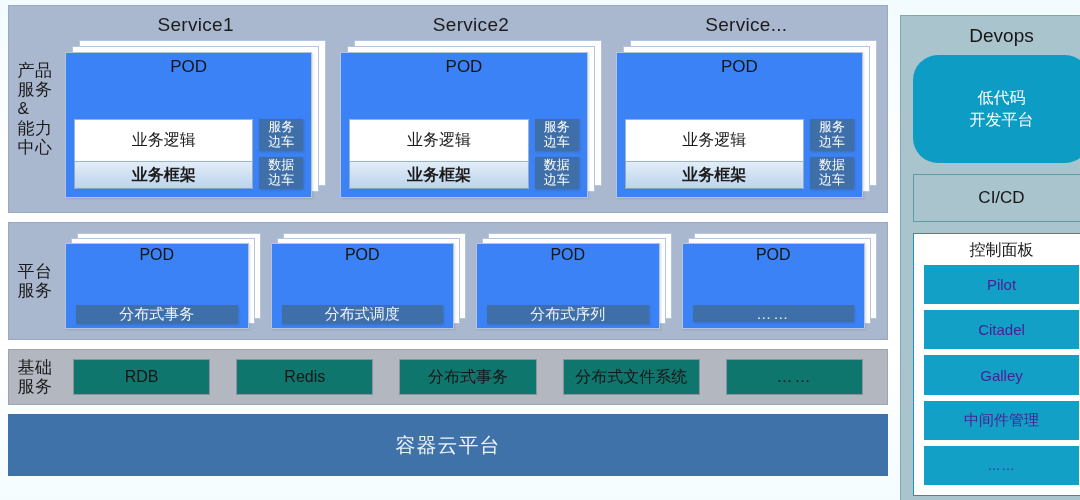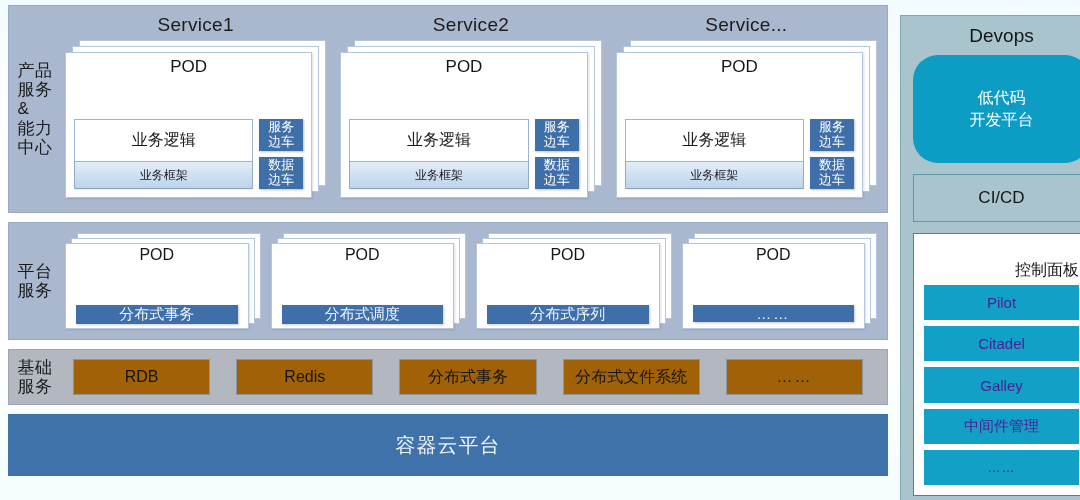--- a/index.html
+++ b/index.html
@@ -67,21 +67,21 @@
   .pod-shadow{
     position:absolute;
     background:#ffffff;
     border:1px solid #b3c6dd;
     box-sizing:border-box;
   }
   .pod-shadow.s1{left:14px;top:0px;right:-14px;bottom:12px;}
   .pod-shadow.s2{left:7px;top:6px;right:-7px;bottom:6px;}
   .pod-card{
     position:absolute;left:0;top:12px;right:0;bottom:0;
-    background:#ffffff;
+    background:#3b82f6;
     border:1px solid #b3c6dd;
     box-sizing:border-box;
     display:flex;flex-direction:column;
     box-shadow:1px 1px 2px rgba(80,90,110,.20);
     gap:39px;
   }
   .pod-title{
     text-align:center;font-size:17px;color:#151515;
     padding:4px 0 3px;
   }
@@ -95,24 +95,25 @@
     background:#ffffff;
   }
   .biz-logic{
     flex:1;display:flex;align-items:center;justify-content:center;
     font-size:16px;color:#1a1a1a;
     background:#ffffff;
   }
   .biz-frame{
     height:26px;
     display:flex;align-items:center;justify-content:center;
-    font-size:12px;color:#1a1a1a;
+    font-size:16px;color:#1a1a1a;
     background:linear-gradient(180deg,#e3edf8 0%,#cfe0f2 50%,#bcd4ec 100%);
     border-top:1px solid #9bb4d2;
     box-shadow:0 1px 2px rgba(70,90,115,.30);
+    font-weight:bold;
   }
   .sidecars{
     flex:0 0 44px;display:flex;flex-direction:column;gap:6px;
   }
   .sidecar{
     flex:1;
     background:#3f6fa8;
     color:#ffffff;
     font-size:13px;line-height:1.15;
     display:flex;align-items:center;justify-content:center;
@@ -147,21 +148,21 @@
   
   .band3{
     height:56px;margin-top:9px;
     background:#b3b8c0;
     border:1px solid #a0a5ae;
   }
   .band3 .band-label{font-size:17px;}
   .band3 .band-body{display:flex;gap:26px;padding:9px 24px 9px 12px;box-sizing:border-box;}
   .infra-box{
     flex:1;
-    background:#a16207;
+    background:#0f766e;
     border:1px solid #8b93a0;
     display:flex;align-items:center;justify-content:center;
     font-size:16px;color:#161616;
     box-sizing:border-box;
   }
 
   
   .cloud{
     height:62px;margin-top:9px;
     background:#3f72a8;
@@ -202,21 +203,21 @@
   }
   .ctrl-panel{
     flex:1;
     background:#ffffff;
     border:1px solid #1f93b5;
     box-sizing:border-box;
     display:flex;flex-direction:column;
     padding:4px 10px 8px 10px;
   }
   .ctrl-title{
-    text-align:right;font-size:16px;color:#151515;padding:2px 0 4px;margin-top:20px;
+    text-align:center;font-size:16px;color:#151515;padding:2px 0 4px;
   }
   .ctrl-list{flex:1;display:flex;flex-direction:column;gap:6px;padding-bottom:2px;}
   .ctrl-item{
     flex:1;
     background:#12a0c6;
     color:#4c1d95;font-size:15px;
     display:flex;align-items:center;justify-content:center;
   }
   .ctrl-item.dots{font-size:13px;letter-spacing:1px;}
   .dots-txt{letter-spacing:2px;}

